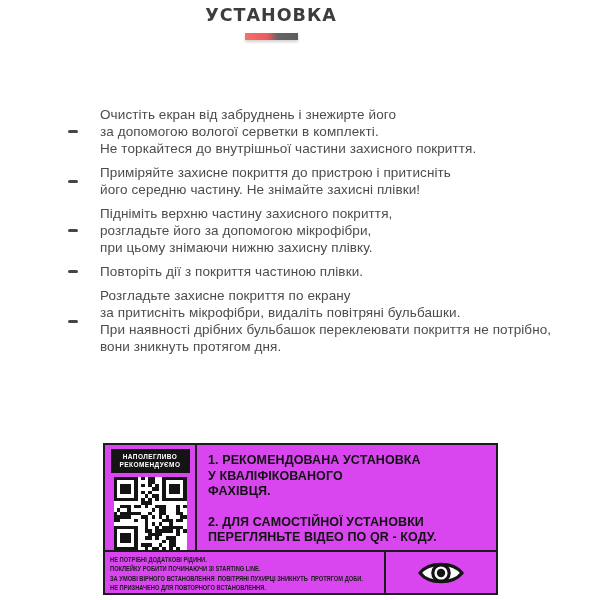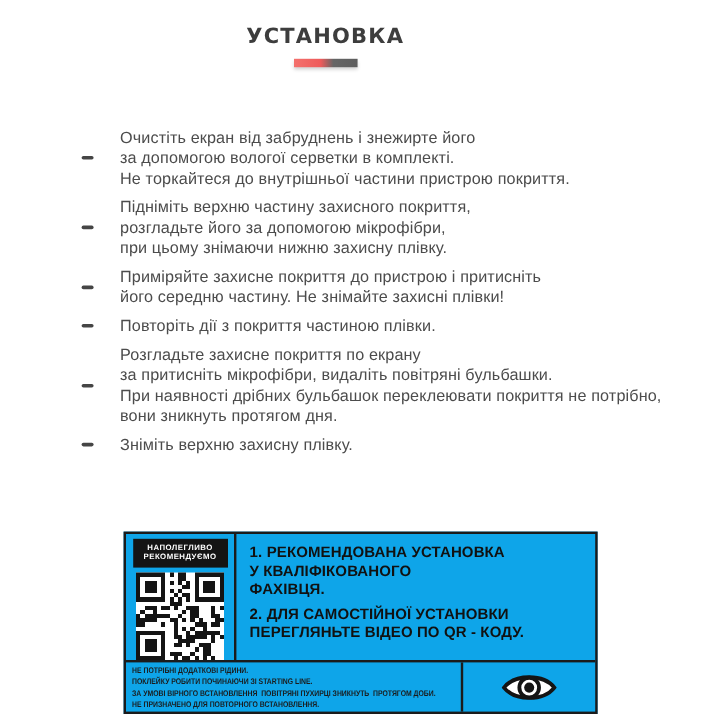--- a/index.html
+++ b/index.html
@@ -7,21 +7,21 @@
     --accent-gray:#5d5d5d;
     --body-text:#4c4c4c;
     --ink:#1b1b1b;
   }
   html,body{margin:0;padding:0;}
   body{
     width:600px;height:600px;position:relative;background:#ffffff;
     font-family:"Liberation Sans",sans-serif;overflow:hidden;
   }
   
-  .header{position:absolute;top:16px;left:0;width:542px;text-align:center;}
+  .header{position:absolute;top:0;left:0;width:542px;text-align:center;}
   .title{
     margin:4px 0 0 0;font-family:"DejaVu Sans","Liberation Sans",sans-serif;
     font-size:17.5px;font-weight:600;letter-spacing:1px;color:#3d3d3d;line-height:22px;
   }
   .accent-bar{
     width:53px;height:7px;margin:7px auto 0 auto;
     background:linear-gradient(90deg,#f4716d 0%,var(--accent-red) 42%,#656565 62%,var(--accent-gray) 100%);
     box-shadow:0 2px 3px rgba(0,0,0,0.18);
   }
   
@@ -31,37 +31,37 @@
     flex:0 0 10px;height:3px;background:#454545;border-radius:2px;
     align-self:center;margin-left:68px;
   }
   .item-lines{
     margin-left:22px;font-size:13.5px;line-height:17px;color:var(--body-text);
     white-space:pre-line;letter-spacing:0.1px;
   }
   
   .rec{
     position:absolute;left:103px;top:443px;width:395px;
-    border:2px solid var(--ink);box-sizing:border-box;background:#0ea5e9;
+    border:2px solid var(--ink);box-sizing:border-box;background:#d946ef;
   }
   .rec-top{display:flex;height:105px;border-bottom:2px solid var(--ink);}
   .qr-cell{width:90px;border-right:2px solid var(--ink);box-sizing:content-box;}
   .badge{
     margin:4px auto 0 auto;width:79px;height:24px;background:#141414;color:#ffffff;
     font-size:6.5px;font-weight:bold;letter-spacing:0.4px;line-height:8.5px;
     display:flex;align-items:center;justify-content:center;text-align:center;
     white-space:pre-line;
   }
   .qr{display:block;margin:4px auto 0 auto;}
   .points-cell{flex:1;padding:8px 4px 0 11px;}
   .point{
     font-size:12.5px;font-weight:bold;color:#111111;line-height:15.5px;
     white-space:pre-line;letter-spacing:0.1px;
   }
-  .point.second{margin-top:5px;}
+  .point.second{margin-top:15px;}
   .rec-bottom{display:flex;height:41px;}
   .notes-cell{flex:1;border-right:2px solid var(--ink);overflow:hidden;}
   .notes{
     padding:3px 0 0 6px;font-size:6.8px;font-weight:bold;color:var(--ink);
     line-height:9.4px;white-space:pre;transform:scaleX(0.84);transform-origin:left top;
   }
   .eye-cell{width:110px;display:flex;align-items:center;justify-content:center;}
 </style>
 </head>
 <body>
@@ -69,47 +69,43 @@
 <div class="header">
   <div class="title">УСТАНОВКА</div>
   <div class="accent-bar"></div>
 </div>
 
 <div class="list">
   <div class="item">
     <span class="dash"></span>
     <div class="item-lines">Очистіть екран від забруднень і знежирте його
 за допомогою вологої серветки в комплекті.
-Не торкайтеся до внутрішньої частини пристрою покриття.</div>
+Не торкайтеся до внутрішньої частини захисного покриття.</div>
+  </div>
+  <div class="item">
+    <span class="dash"></span>
+    <div class="item-lines">Приміряйте захисне покриття до пристрою і притисніть
+його середню частину. Не знімайте захисні плівки!</div>
   </div>
   <div class="item">
     <span class="dash"></span>
     <div class="item-lines">Підніміть верхню частину захисного покриття,
 розгладьте його за допомогою мікрофібри,
 при цьому знімаючи нижню захисну плівку.</div>
-  </div>
-  <div class="item">
-    <span class="dash"></span>
-    <div class="item-lines">Приміряйте захисне покриття до пристрою і притисніть
-його середню частину. Не знімайте захисні плівки!</div>
   </div>
   <div class="item">
     <span class="dash"></span>
     <div class="item-lines">Повторіть дії з покриття частиною плівки.</div>
   </div>
   <div class="item">
     <span class="dash"></span>
     <div class="item-lines">Розгладьте захисне покриття по екрану
 за притисніть мікрофібри, видаліть повітряні бульбашки.
 При наявності дрібних бульбашок переклеювати покриття не потрібно,
 вони зникнуть протягом дня.</div>
-  </div>
-  <div class="item">
-    <span class="dash"></span>
-    <div class="item-lines">Зніміть верхню захисну плівку.</div>
   </div>
 </div>
 
 <div class="rec">
   <div class="rec-top">
     <div class="qr-cell">
       <div class="badge">НАПОЛЕГЛИВО
 РЕКОМЕНДУЄМО</div>
       <svg class="qr" id="qr-svg" width="74" height="73" viewBox="0 0 21 21" shape-rendering="crispEdges">
           <rect x="0" y="0" width="21" height="21" fill="#ffffff"></rect>

